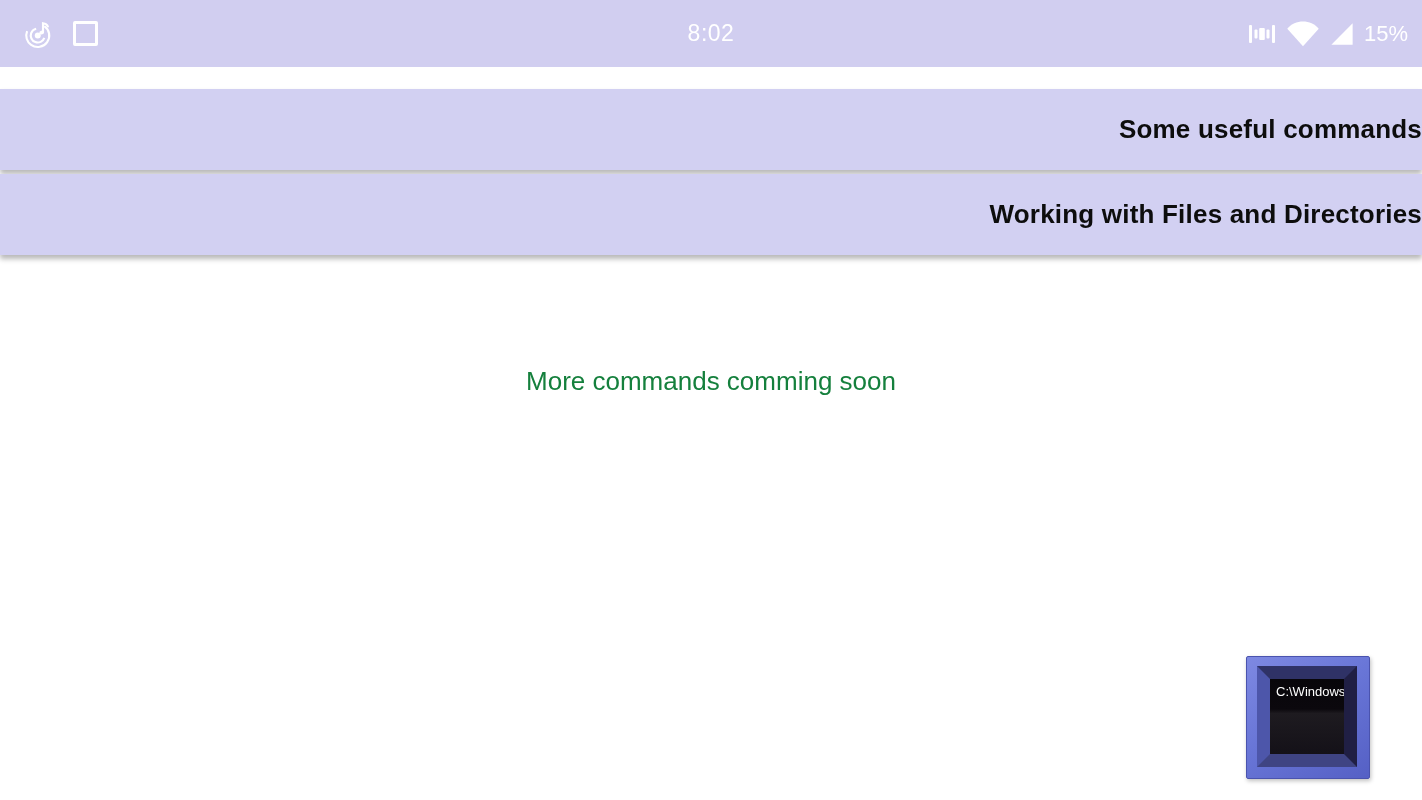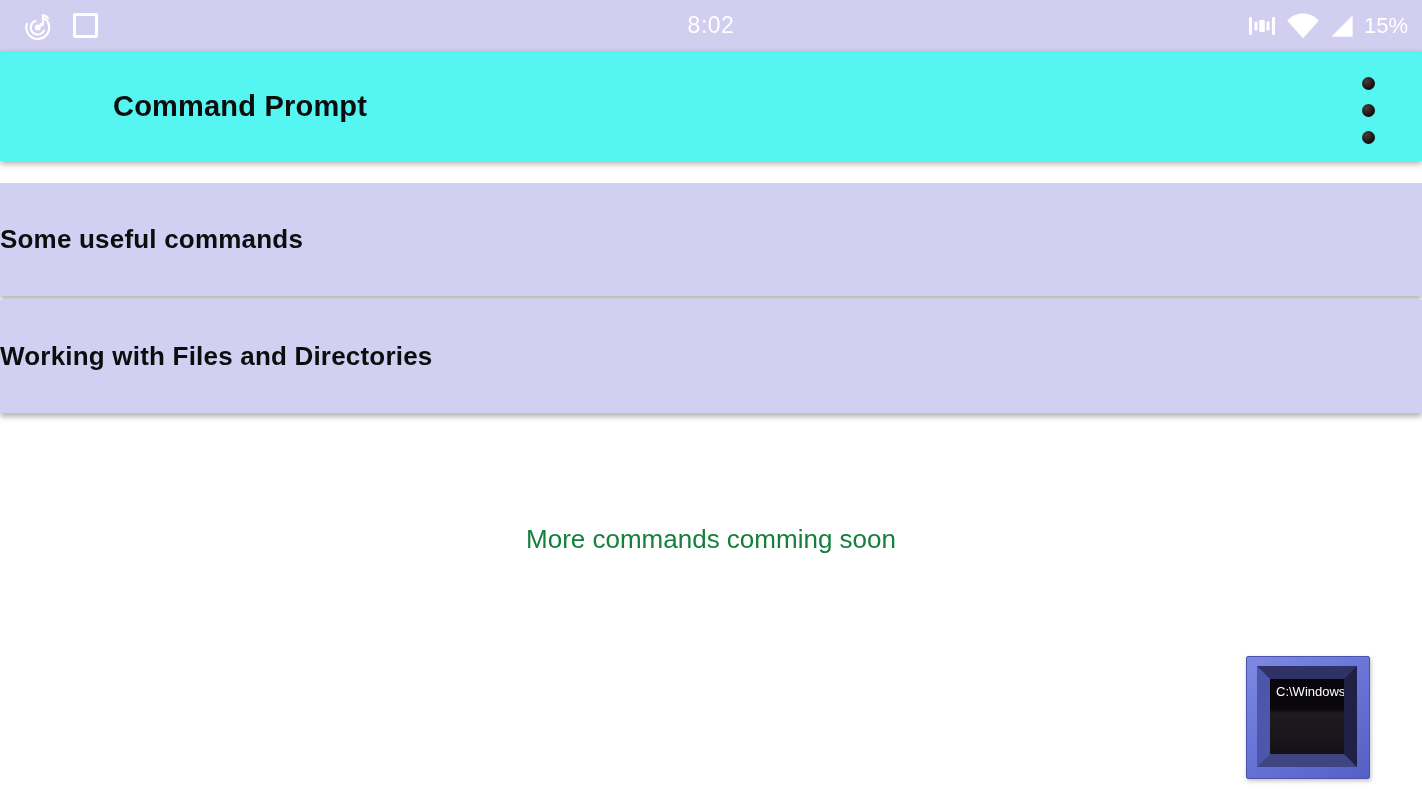--- a/index.html
+++ b/index.html
@@ -10,21 +10,21 @@
   }
   *{margin:0;padding:0;box-sizing:border-box;}
   html,body{width:1422px;height:800px;overflow:hidden;}
   body{
     font-family:"Liberation Sans","DejaVu Sans",sans-serif;
     background:#ffffff;
     position:relative;
   }
   
   .status-bar{
-    height:51px;
+    height:67px;
     background:var(--status_bar_bg);
     position:relative;
     display:flex;
     align-items:center;
     color:#ffffff;
   }
   .sb-left{
     display:flex;align-items:center;gap:19px;
     padding-left:24px;
   }
@@ -70,23 +70,23 @@
     padding:4px;
     cursor:pointer;
   }
   .overflow-dot{
     width:13px;height:13px;border-radius:50%;
     background:radial-gradient(circle at 35% 30%, #4a3d35 0%, #171010 65%);
   }
   
   .menu-list{padding-top:22px;}
   .menu-bar{
-    height:113px;
+    height:81px;
     background:var(--bar_bg);
-    display:flex;align-items:center;justify-content:flex-start;
+    display:flex;align-items:center;justify-content:flex-end;
     box-shadow:0 4px 5px rgba(0,0,0,0.28);
     cursor:pointer;
   }
   .menu-bar + .menu-bar{margin-top:4px;}
   .menu-bar span{
     font-size:26px;font-weight:700;color:#0d0d0d;
     letter-spacing:.2px;
   }
   
   .coming-soon{
@@ -152,28 +152,20 @@
       <svg width="34" height="26" viewBox="0 0 26 20" fill="#ffffff">
         <path d="M13 19.4 L0.9 5.9 C4.1 2.3 8.3 0.4 13 0.4 c4.7 0 8.9 1.9 12.1 5.5 Z"></path>
       </svg>
       <svg width="26" height="26" viewBox="0 0 22 22" fill="#ffffff">
         <path d="M20 2 V20 H2 Z"></path>
       </svg>
       <span class="battery-pct">15%</span>
     </div>
   </header>
 
-  <div class="app-bar">
-    <h1 class="app-title">Command Prompt</h1>
-    <div class="overflow-menu">
-      <span class="overflow-dot"></span>
-      <span class="overflow-dot"></span>
-      <span class="overflow-dot"></span>
-    </div>
-  </div>
 
   <main class="menu-list">
     <div class="menu-bar">
       <span>Some useful commands</span>
     </div>
     <div class="menu-bar">
       <span>Working with Files and Directories</span>
     </div>
 
     <p class="coming-soon">More commands comming soon</p>

